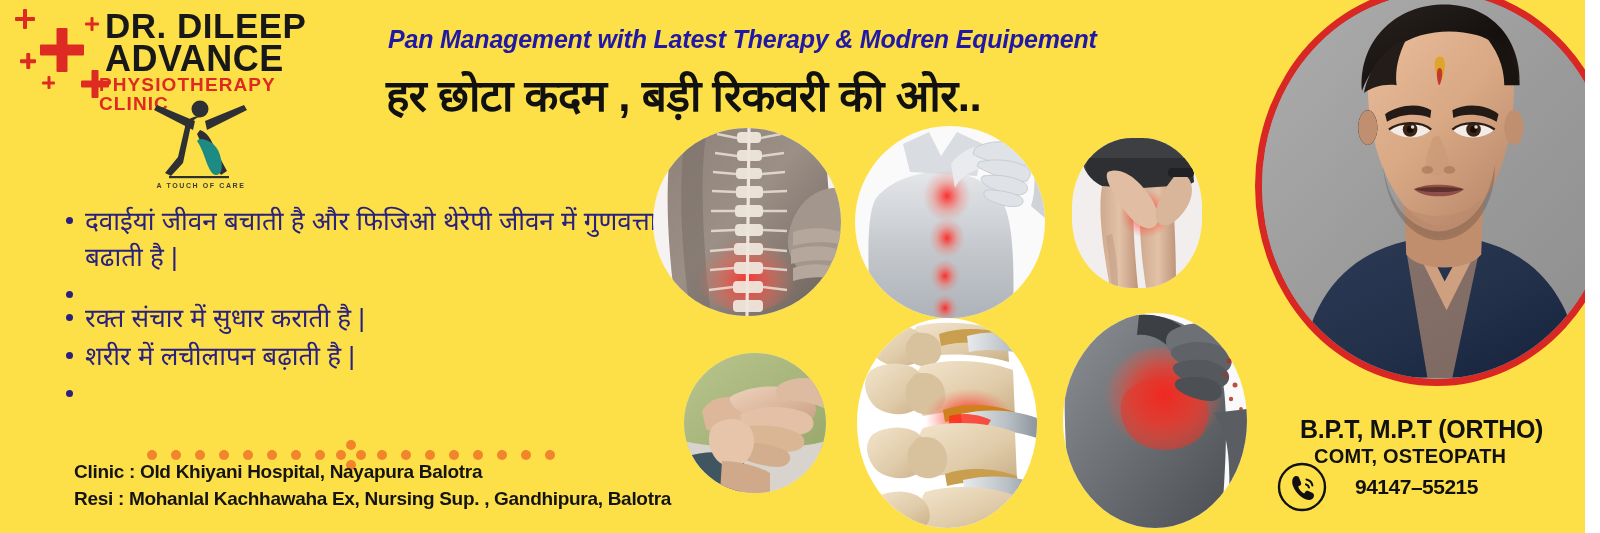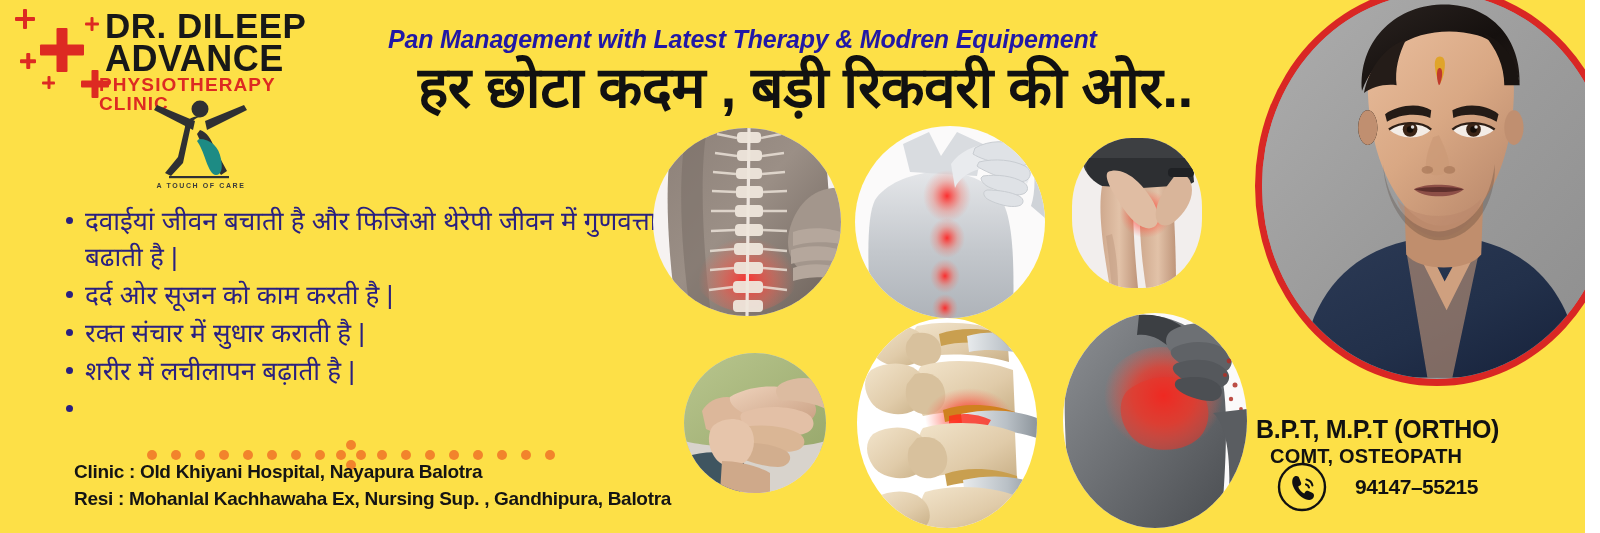--- a/index.html
+++ b/index.html
@@ -63,25 +63,24 @@
     color: #3a3a3a;
   }
 
   
   #tagline-en {
     position: absolute; left: 388px; top: 25px;
     font-size: 25px; font-weight: 700; font-style: italic;
     color: #2118a6; letter-spacing: -0.2px; white-space: nowrap;
   }
   #headline-hi {
-    position: absolute; left: 386px; top: 46px;
-    font-size: 57px; font-weight: 700; color: #111111;
+    position: absolute; left: 386px; top: 64px;
+    font-size: 44px; font-weight: 700; color: #111111;
     white-space: nowrap; letter-spacing: -0.5px;
     font-family: "Liberation Sans", sans-serif;
-    margin-left: 32px;
   }
 
   
   #benefits { position: absolute; left: 58px; top: 203px; width: 600px; }
   .benefit-row { display: flex; align-items: flex-start; margin-bottom: 2px; }
   .benefit-dot {
     flex: 0 0 auto; width: 7px; height: 7px; border-radius: 50%;
     background: #2a2080; margin: 14px 12px 0 8px;
   }
   .benefit-text {
@@ -125,21 +124,21 @@
     position: absolute; left: 1255px; top: -14px;
     width: 364px; height: 400px;
     border-radius: 50%;
     border: 7px solid #d92724;
     overflow: hidden;
     background: #9d9d9d;
   }
   #doctor-photo { position: absolute; inset: 0; }
 
   
-  #credentials { position: absolute; left: 1256px; top: 415px; width: 300px; }
+  #credentials { position: absolute; left: 1300px; top: 415px; width: 300px; }
   #cred-line-1 {
     font-size: 25px; font-weight: 700; color: #111; letter-spacing: -0.3px;
     line-height: 29px; white-space: nowrap;
   }
   #cred-line-2 {
     font-size: 20px; font-weight: 700; color: #111; letter-spacing: 0.2px;
     line-height: 24px; white-space: nowrap; padding-left: 14px;
   }
   #phone-row { position: absolute; left: 1277px; top: 462px; display: flex; align-items: center; }
   #phone-icon { width: 50px; height: 50px; }
@@ -180,21 +179,20 @@
   <div id="tagline-en">Pan Management with Latest Therapy &amp; Modren Equipement</div>
   <div id="headline-hi">हर छोटा कदम , बड़ी रिकवरी की ओर..</div>
 
   <div id="benefits">
     <div class="benefit-row">
       <div class="benefit-dot"></div>
       <div class="benefit-text">दवाईयां जीवन बचाती है और फिजिओ थेरेपी जीवन में गुणवत्ता बढाती है |</div>
     </div>
     <div class="benefit-row">
       <div class="benefit-dot"></div>
-      <div class="benefit-text">दर्द ओर सूजन को काम करती है |</div>
     </div>
     <div class="benefit-row">
       <div class="benefit-dot"></div>
       <div class="benefit-text">रक्त संचार में सुधार कराती है |</div>
     </div>
     <div class="benefit-row">
       <div class="benefit-dot"></div>
       <div class="benefit-text">शरीर में लचीलापन बढ़ाती है |</div>
     </div>
     <div class="benefit-row">

